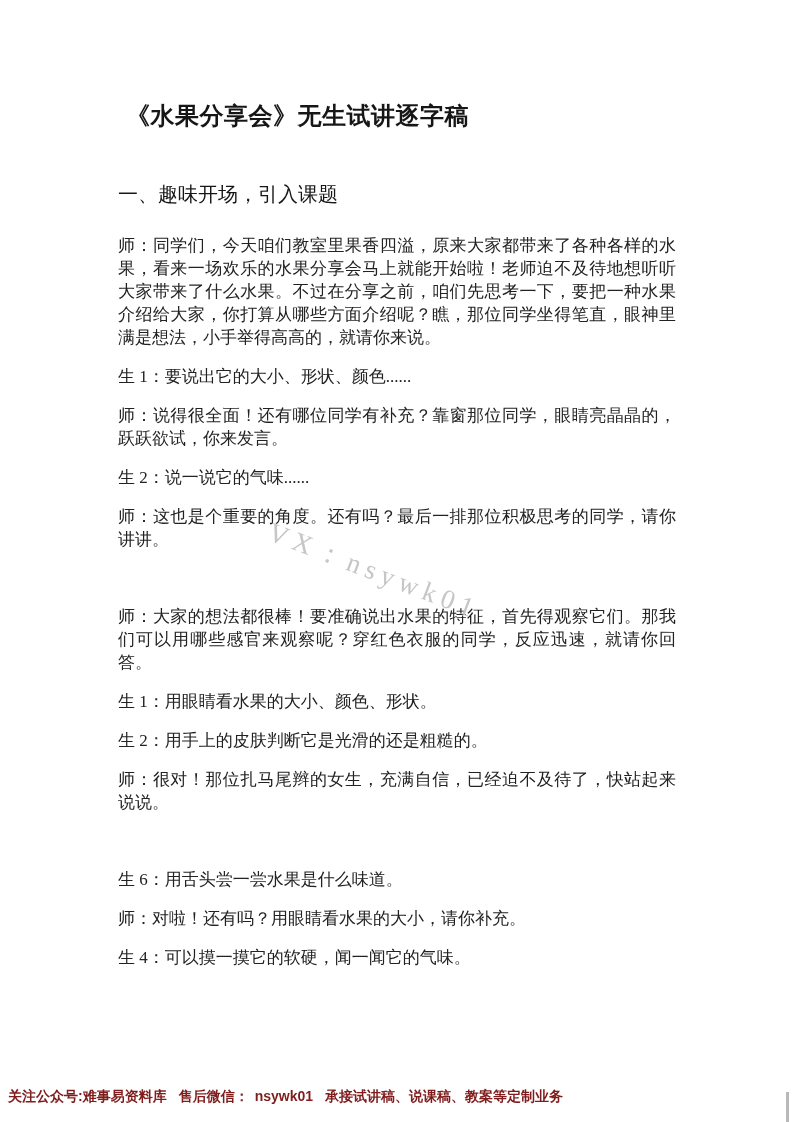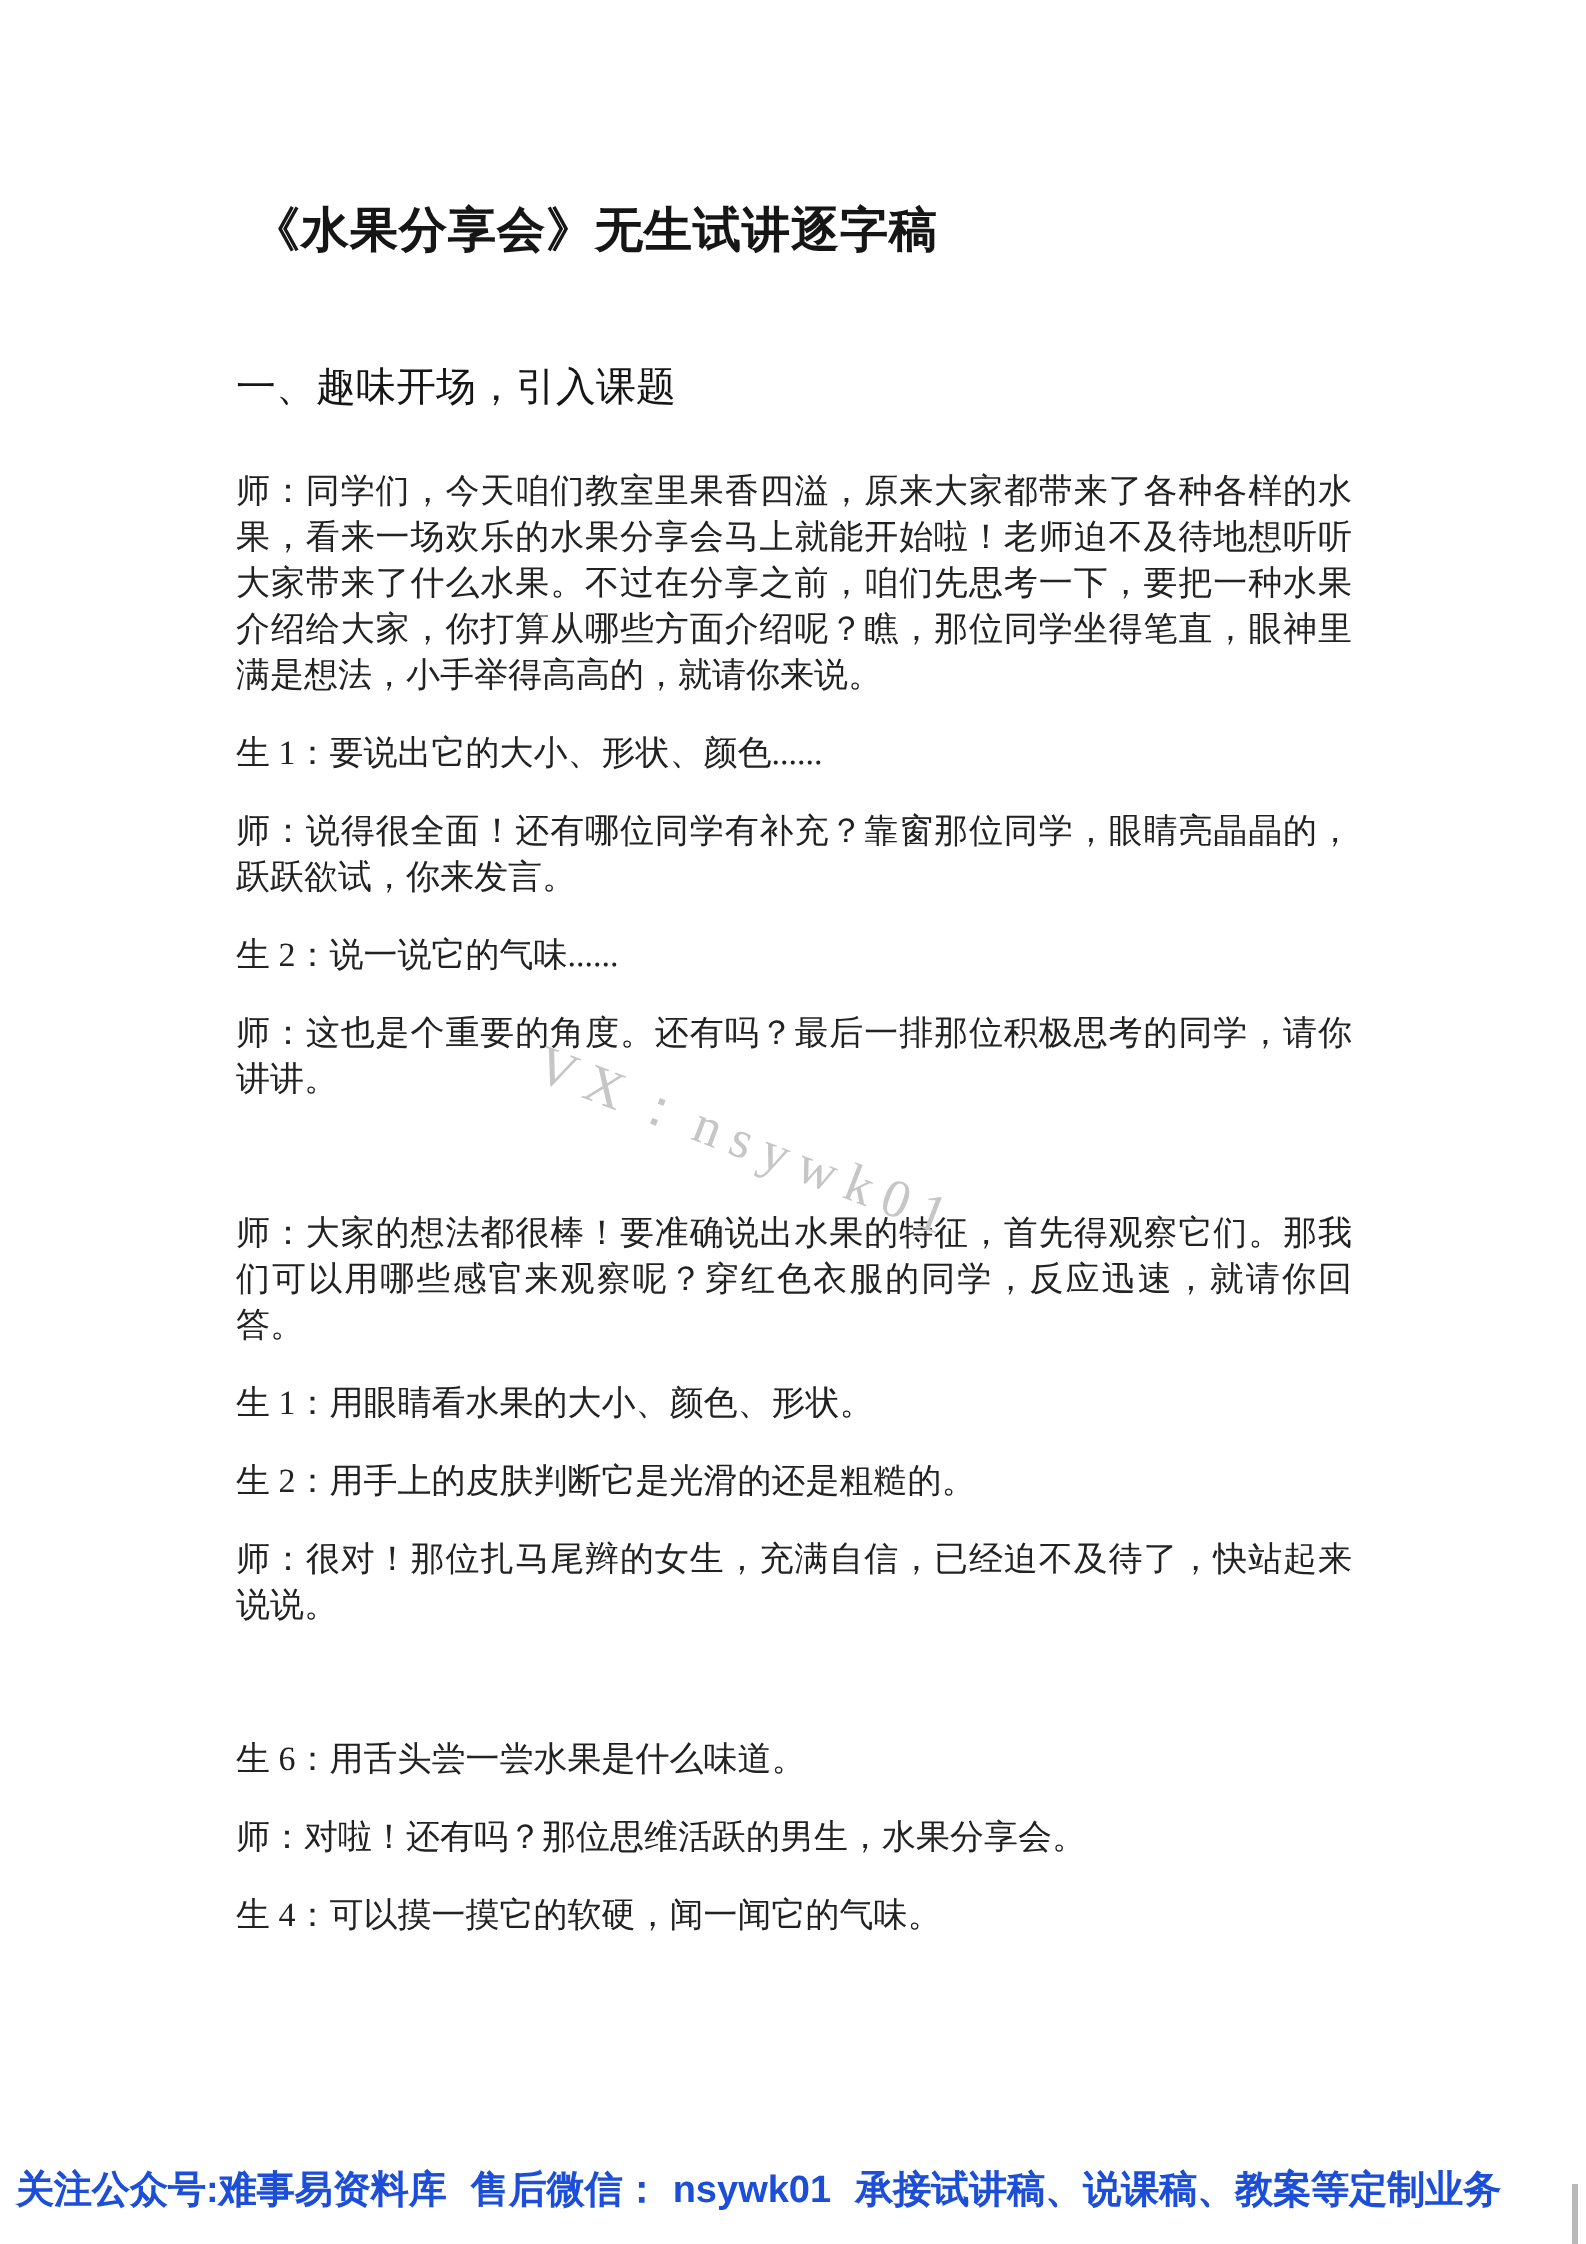--- a/index.html
+++ b/index.html
@@ -54,23 +54,23 @@
     font-family: "Liberation Serif", "DejaVu Serif", serif;
     pointer-events: none;
     white-space: nowrap;
   }
   .footer {
     position: absolute;
     left: 8px; top: 1084px;
     width: 785px;
     font-family: "Liberation Sans", "DejaVu Sans", sans-serif;
     font-weight: bold;
-    font-size: 19px;
+    font-size: 14px;
     line-height: 24px;
-    color: #1d4ed8;
+    color: #7f1d1d;
     white-space: nowrap;
   }
   .footer .f-part1 { margin-right: 12px; }
   .footer .f-part2 { margin-right: 6px; }
   .footer .f-part3 { margin-right: 12px; }
   .scroll-fragment {
     position: absolute;
     right: 4px; top: 1092px;
     width: 3px; height: 30px;
     background: #b9b9b9;
@@ -87,21 +87,21 @@
     <p class="para">师：同学们，今天咱们教室里果香四溢，原来大家都带来了各种各样的水果，看来一场欢乐的水果分享会马上就能开始啦！老师迫不及待地想听听大家带来了什么水果。不过在分享之前，咱们先思考一下，要把一种水果介绍给大家，你打算从哪些方面介绍呢？瞧，那位同学坐得笔直，眼神里满是想法，小手举得高高的，就请你来说。</p>
     <p class="para">生 1：要说出它的大小、形状、颜色......</p>
     <p class="para">师：说得很全面！还有哪位同学有补充？靠窗那位同学，眼睛亮晶晶的，跃跃欲试，你来发言。</p>
     <p class="para">生 2：说一说它的气味......</p>
     <p class="para mb-xl">师：这也是个重要的角度。还有吗？最后一排那位积极思考的同学，请你讲讲。</p>
     <p class="para">师：大家的想法都很棒！要准确说出水果的特征，首先得观察它们。那我们可以用哪些感官来观察呢？穿红色衣服的同学，反应迅速，就请你回答。</p>
     <p class="para">生 1：用眼睛看水果的大小、颜色、形状。</p>
     <p class="para">生 2：用手上的皮肤判断它是光滑的还是粗糙的。</p>
     <p class="para mb-xl">师：很对！那位扎马尾辫的女生，充满自信，已经迫不及待了，快站起来说说。</p>
     <p class="para">生 6：用舌头尝一尝水果是什么味道。</p>
-    <p class="para">师：对啦！还有吗？那位思维活跃的男生，水果分享会。</p>
+    <p class="para">师：对啦！还有吗？用眼睛看水果的大小，请你补充。</p>
     <p class="para">生 4：可以摸一摸它的软硬，闻一闻它的气味。</p>
   </div>
 
   <div class="watermark">VX：nsywk01</div>
 
   <div class="footer">
     <span class="f-part1">关注公众号:难事易资料库</span><span class="f-part2">售后微信：</span><span class="f-part3">nsywk01</span><span class="f-part4">承接试讲稿、说课稿、教案等定制业务</span>
   </div>
 
   <div class="scroll-fragment"></div>

